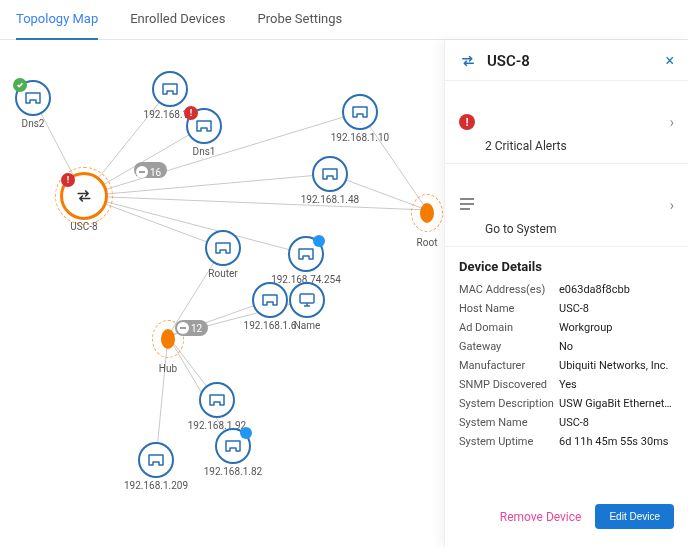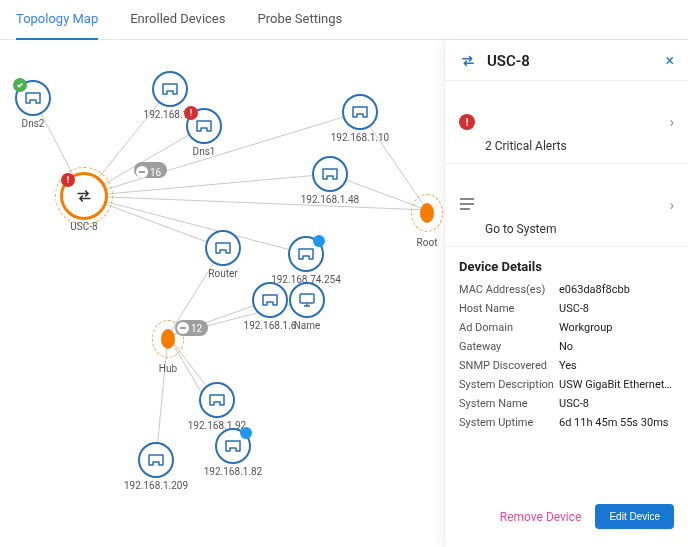--- a/index.html
+++ b/index.html
@@ -460,20 +460,24 @@
   </div>
   <div class="kv">
     <div class="k">Ad Domain</div>
     <div class="v">Workgroup</div>
   </div>
   <div class="kv">
     <div class="k">Gateway</div>
     <div class="v">No</div>
   </div>
   <div class="kv">
+    <div class="k">Manufacturer</div>
+    <div class="v">Ubiquiti Networks, Inc.</div>
+  </div>
+  <div class="kv">
     <div class="k">SNMP Discovered</div>
     <div class="v">Yes</div>
   </div>
   <div class="kv">
     <div class="k">System Description</div>
     <div class="v">USW GigaBit Ethernet Switch, fi...</div>
   </div>
   <div class="kv">
     <div class="k">System Name</div>
     <div class="v">USC-8</div>

